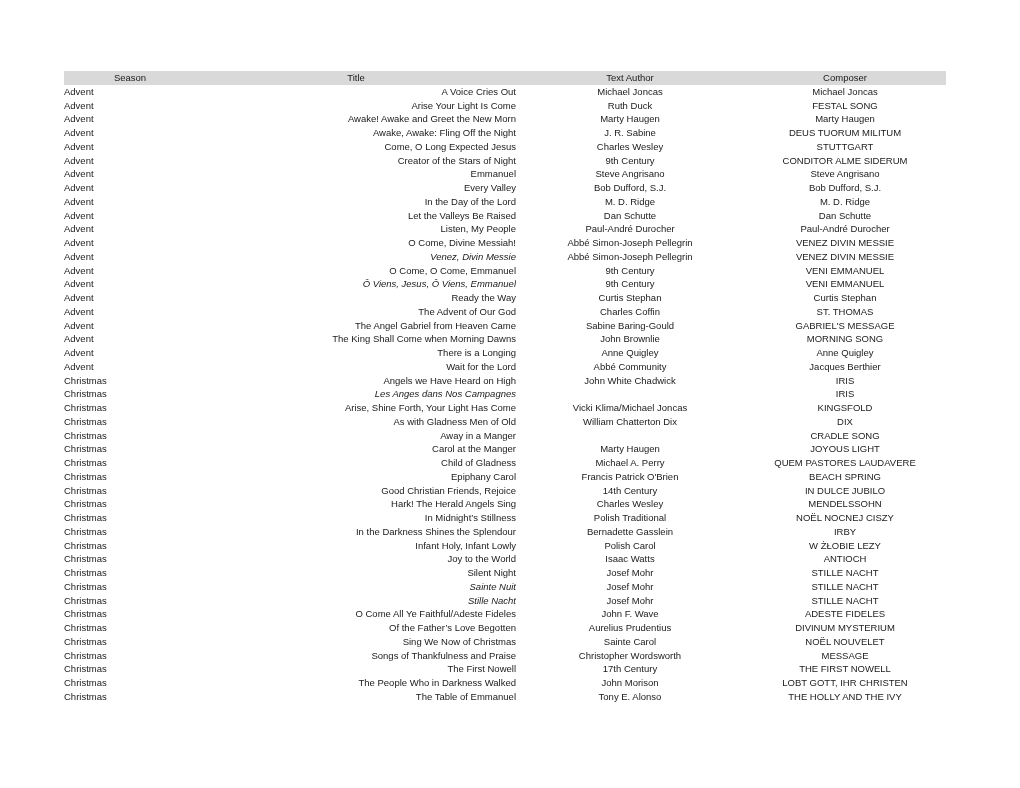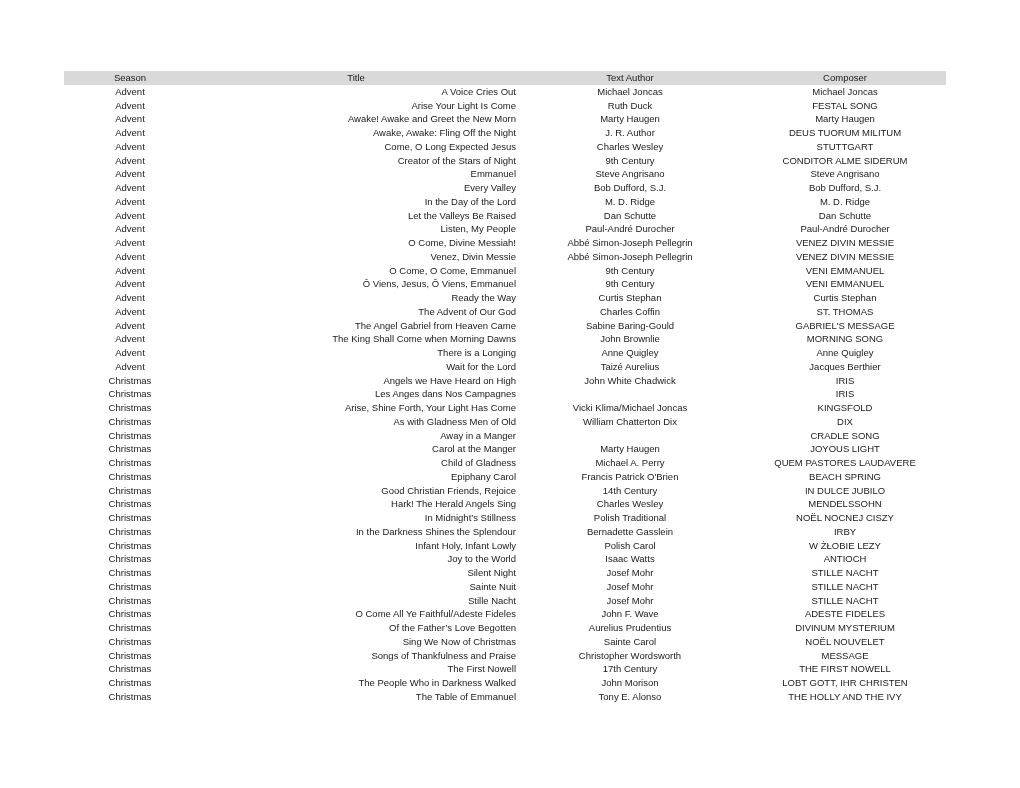--- a/index.html
+++ b/index.html
@@ -56,32 +56,33 @@
   tbody td {
     padding: 0;
     height: 13.75px;
     vertical-align: middle;
     white-space: nowrap;
     overflow: hidden;
     color: #1a1a1a;
   }
 
   td.c-season {
-    text-align: center;
+    text-align: left;
   }
   td.c-title {
     text-align: right;
     padding-left: 6px;
   }
   td.c-author,
   td.c-composer {
     text-align: center;
   }
 
   tr.italic-title td.c-title {
+    font-style: italic;
   }
 </style>
 </head>
 <body>
 
 <div id="page">
   <div id="table-wrap">
     <table class="hymn-table">
       <colgroup>
         <col class="col-season">
@@ -112,21 +113,21 @@
           </tr>
           <tr>
             <td class="c-season">Advent</td>
             <td class="c-title">Awake! Awake and Greet the New Morn</td>
             <td class="c-author">Marty Haugen</td>
             <td class="c-composer">Marty Haugen</td>
           </tr>
           <tr>
             <td class="c-season">Advent</td>
             <td class="c-title">Awake, Awake: Fling Off the Night</td>
-            <td class="c-author">J. R. Author</td>
+            <td class="c-author">J. R. Sabine</td>
             <td class="c-composer">DEUS TUORUM MILITUM</td>
           </tr>
           <tr>
             <td class="c-season">Advent</td>
             <td class="c-title">Come, O Long Expected Jesus</td>
             <td class="c-author">Charles Wesley</td>
             <td class="c-composer">STUTTGART</td>
           </tr>
           <tr>
             <td class="c-season">Advent</td>
@@ -214,21 +215,21 @@
           </tr>
           <tr>
             <td class="c-season">Advent</td>
             <td class="c-title">There is a Longing</td>
             <td class="c-author">Anne Quigley</td>
             <td class="c-composer">Anne Quigley</td>
           </tr>
           <tr>
             <td class="c-season">Advent</td>
             <td class="c-title">Wait for the Lord</td>
-            <td class="c-author">Taizé Aurelius</td>
+            <td class="c-author">Abbé Community</td>
             <td class="c-composer">Jacques Berthier</td>
           </tr>
           <tr>
             <td class="c-season">Christmas</td>
             <td class="c-title">Angels we Have Heard on High</td>
             <td class="c-author">John White Chadwick</td>
             <td class="c-composer">IRIS</td>
           </tr>
           <tr class="italic-title">
             <td class="c-season">Christmas</td>

